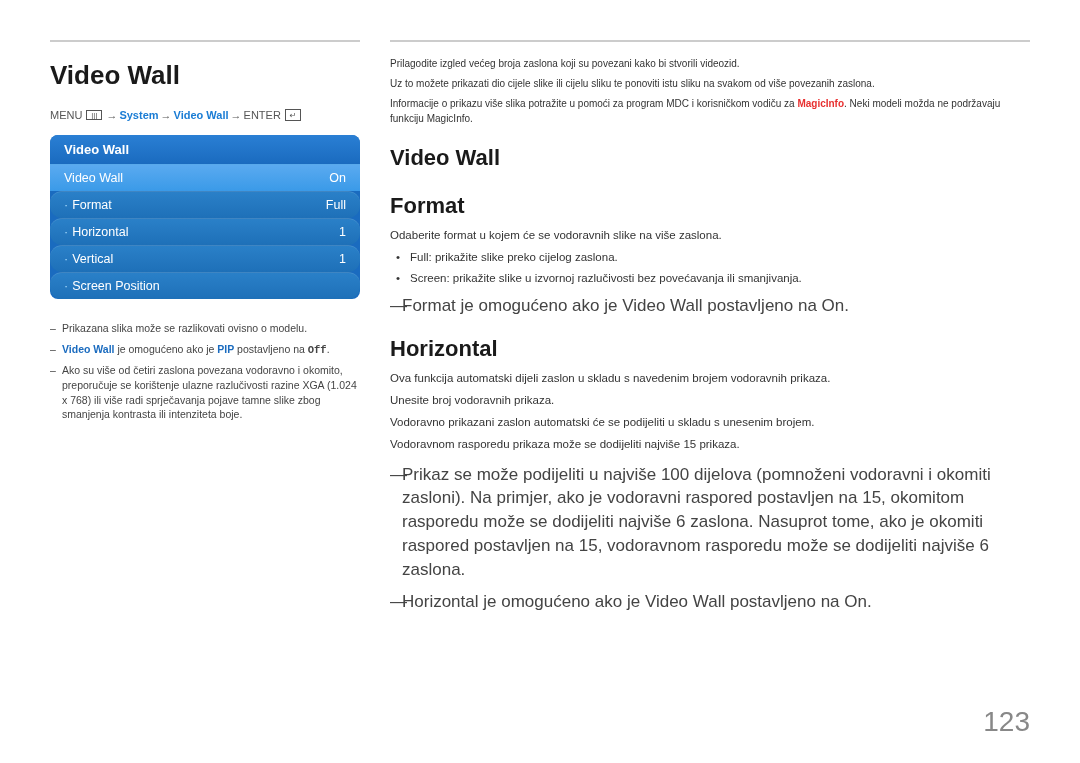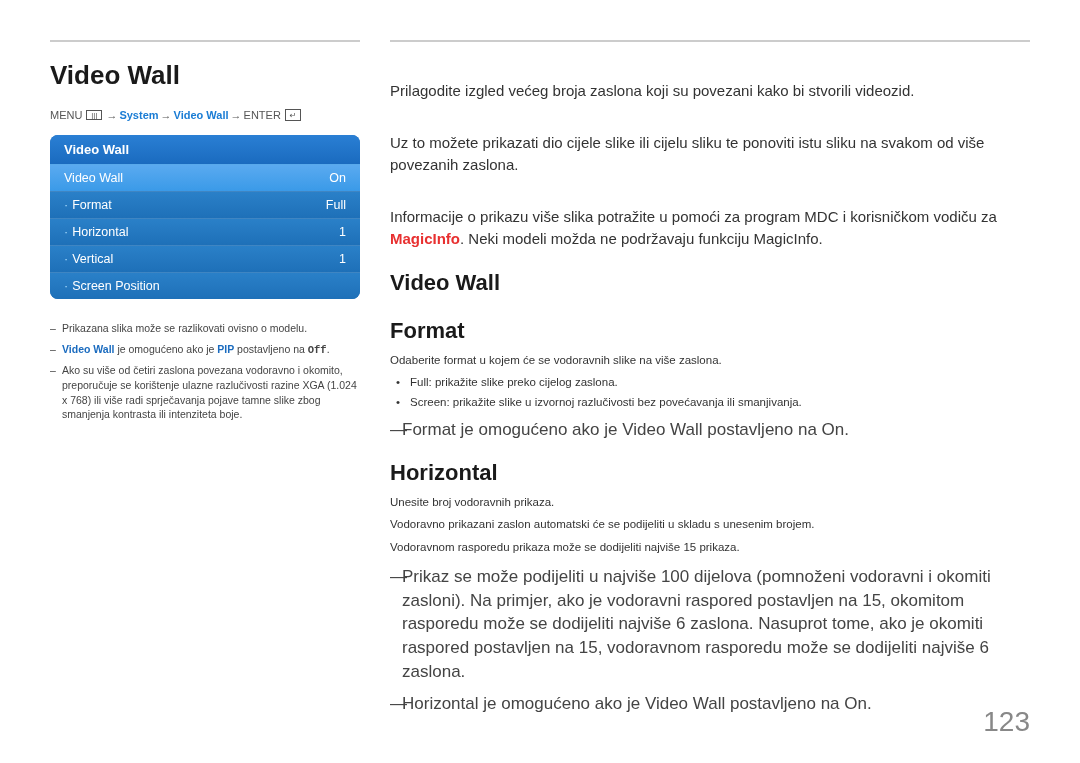--- a/index.html
+++ b/index.html
@@ -112,20 +112,21 @@
       background: linear-gradient(to bottom, #3a8fe0, #2a7fd4);
       border-top: 1px solid rgba(255,255,255,0.15);
     }
 
     .menu-item.selected {
       background: linear-gradient(to bottom, #5aaaf0, #3a9ae8);
     }
 
     .menu-item.sub {
       background: linear-gradient(to bottom, #2a80c8, #1e70b8);
+      border-radius: 12px;
     }
 
     .menu-item .item-label {
       color: white;
       font-size: 12.5px;
     }
 
     .menu-item .item-value {
       color: white;
       font-size: 12.5px;
@@ -174,25 +175,24 @@
     }
 
     .right-top-line {
       width: 100%;
       height: 2px;
       background: #cccccc;
       margin-bottom: 14px;
     }
 
     .intro-text {
-      font-size: 15px;
+      font-size: 10px;
       color: #333;
       margin-bottom: 5px;
       line-height: 1.5;
-      margin-top: 24px;
     }
 
     .intro-text .highlight {
       color: #e83030;
       font-weight: bold;
     }
 
     .section-title {
       font-size: 22px;
       font-weight: bold;
@@ -322,20 +322,21 @@
 
     <h2 class="section-title">Video Wall</h2>
 
     <h2 class="section-title">Format</h2>
     <p class="section-text">Odaberite format u kojem će se vodoravnih slike na više zaslona.</p>
     <div class="bullet-item"><span class="bold-blue">Full</span>: prikažite slike preko cijelog zaslona.</div>
     <div class="bullet-item"><span class="bold-blue">Screen</span>: prikažite slike u izvornoj razlučivosti bez povećavanja ili smanjivanja.</div>
     <p class="note-line"><span class="bold">Format</span> je omogućeno ako je <span class="bold-blue">Video Wall</span> postavljeno na <span class="bold-blue">On</span>.</p>
 
     <h2 class="section-title">Horizontal</h2>
+    <p class="section-text">Ova funkcija automatski dijeli zaslon u skladu s navedenim brojem vodoravnih prikaza.</p>
     <p class="section-text">Unesite broj vodoravnih prikaza.</p>
     <p class="section-text">Vodoravno prikazani zaslon automatski će se podijeliti u skladu s unesenim brojem.</p>
     <p class="section-text">Vodoravnom rasporedu prikaza može se dodijeliti najviše 15 prikaza.</p>
     <p class="note-line">Prikaz se može podijeliti u najviše 100 dijelova (pomnoženi vodoravni i okomiti zasloni). Na primjer, ako je vodoravni raspored postavljen na 15, okomitom rasporedu može se dodijeliti najviše 6 zaslona. Nasuprot tome, ako je okomiti raspored postavljen na 15, vodoravnom rasporedu može se dodijeliti najviše 6 zaslona.</p>
     <p class="note-line"><span class="bold">Horizontal</span> je omogućeno ako je <span class="bold-blue">Video Wall</span> postavljeno na <span class="bold-blue">On</span>.</p>
   </div>
 </div>
 
 <div class="page-number">123</div>
 

